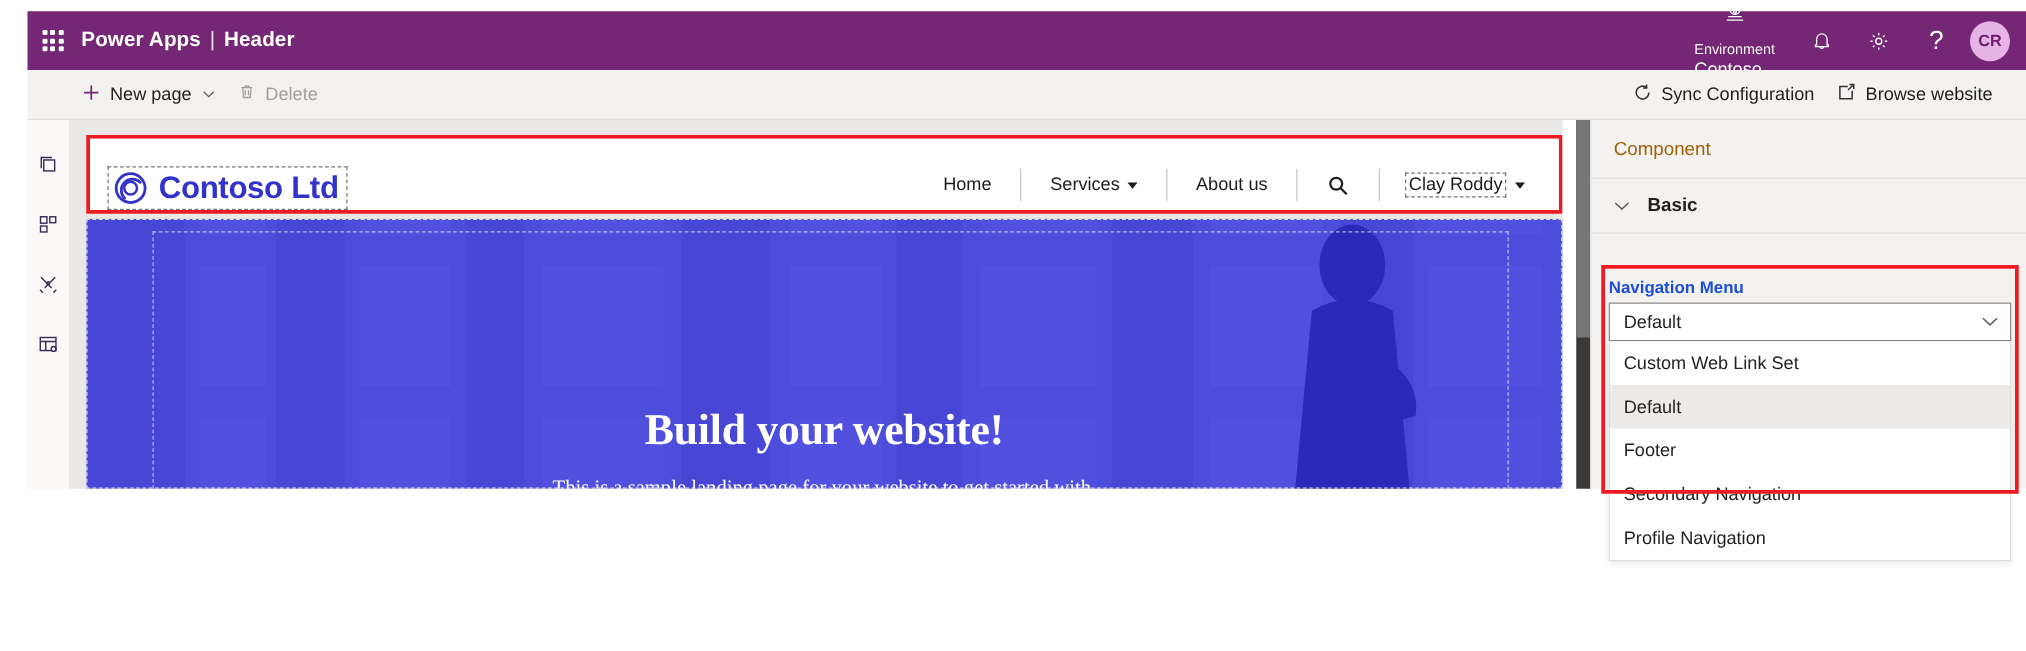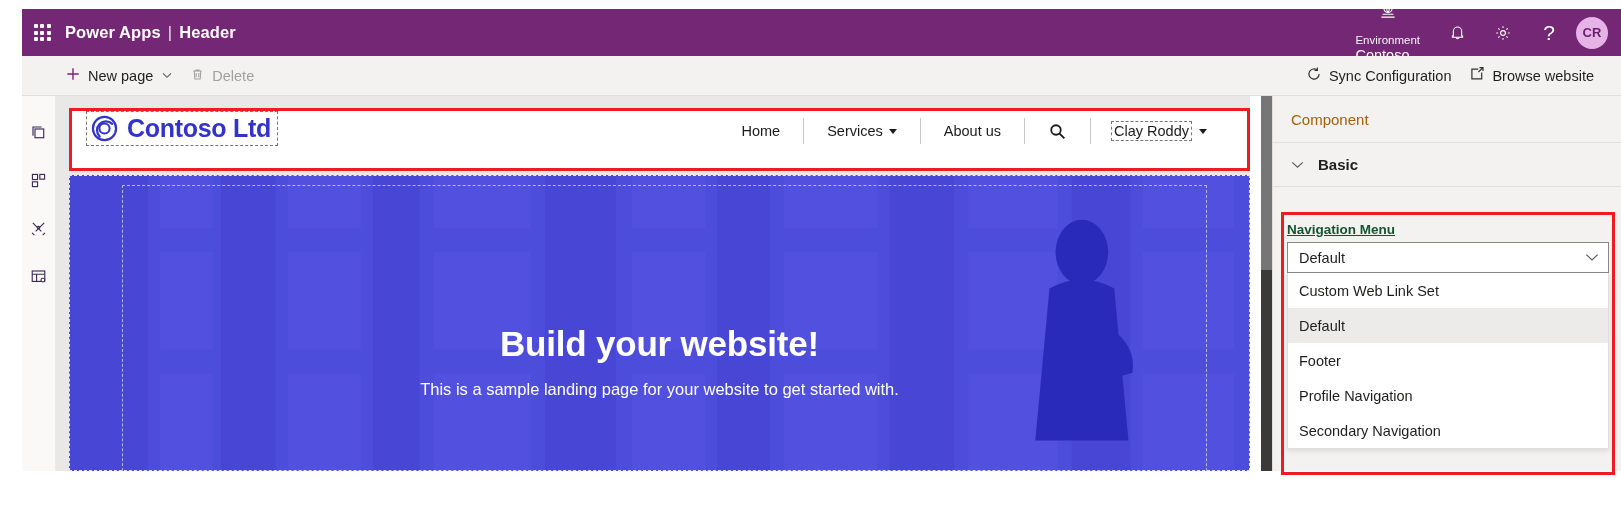--- a/index.html
+++ b/index.html
@@ -2,21 +2,21 @@
 <html><head>
 <meta charset="utf-8">
 <style>
   * { box-sizing: border-box; margin: 0; padding: 0; }
   html, body {
     width: 1621px; height: 521px;
     overflow: hidden;
     font-family: "Liberation Sans", sans-serif;
     background: #ffffff;
   }
-  .app { position: relative; width: 1621px; height: 471px; background: #fff; }
+  .app { position: relative; width: 1621px; height: 391px; background: #fff; }
 
   
   .topbar {
     position: absolute; left: 22px; top: 9px; right: 0; height: 47px;
     background: #742774;
     display: flex; align-items: center;
     color: #fff;
   }
   .waffle {
     width: 40px; height: 47px; display: flex; align-items: center;
@@ -85,21 +85,21 @@
     position: absolute; left: 56px; top: 96px; right: 371px; bottom: 0;
     background: #e9e8e7; overflow: hidden;
   }
   
   .sel-header {
     position: absolute; left: 13px; top: 12px; right: 0px; height: 63px;
     border: 3px solid #ee1c22; background: #fff; z-index: 5;
   }
   .site-header {
     position: absolute; inset: 0; background: #fff;
-    display: flex; align-items: flex-start; padding: 0 20px 0 14px;
+    display: flex; align-items: flex-end; padding: 0 7px 0 14px;
   }
   .logo-wrap {
     display: flex; align-items: center; gap: 9px;
     border: 1px dashed #767676; padding: 2px 6px 2px 4px;
   }
   .logo-mark { width: 27px; height: 27px; flex: 0 0 27px; }
   .logo-text {
     font-size: 25px; font-weight: bold; color: #3333cc; letter-spacing: -.3px;
     white-space: nowrap;
   }
@@ -116,20 +116,21 @@
   .nav-user {
     font-size: 14.5px; color: #1b1b1b; display: flex; align-items: center;
     gap: 7px; padding: 0 20px; cursor: pointer; white-space: nowrap;
   }
   .nav-user .nm { border: 1px dashed #767676; padding: 1px 2px; }
 
   
   .hero {
     position: absolute; left: 13px; top: 79px; right: 0; bottom: 0;
     overflow: hidden;
+    font-family: Liberation Serif, serif;
   }
   .hero-img { position: absolute; inset: 0; }
   .hero-overlay {
     position: absolute; inset: 0;
     background: rgba(42,42,222,.80);
   }
   .hero-dash-outer {
     position: absolute; left: 0; top: 0; right: 0; bottom: 0;
     border: 1px dashed rgba(255,255,255,.85);
   }
@@ -168,21 +169,21 @@
   }
   .section-title { font-size: 15px; font-weight: bold; color: #201f1e; }
   .chev-d { color: #605e5c; font-size: 12px; }
 
   
   .sel-field {
     position: absolute; left: 8px; top: 116px; right: 6px; bottom: -4px;
     border: 3px solid #ee1c22; z-index: 6; pointer-events: none;
   }
   .field-area { position: absolute; left: 11px; top: 119px; right: 9px; }
-  .field-label { font-size: 13.5px; font-weight: bold; color: #14532d; margin: 7px 0 5px 3px; text-decoration: underline; }
+  .field-label { font-size: 13.5px; font-weight: bold; color: #1d4ed8; margin: 7px 0 5px 3px; }
   .combo {
     height: 31px; background: #fff; border: 1px solid #8a8886;
     display: flex; align-items: center; padding: 0 9px 0 11px;
     font-size: 14.5px; color: #201f1e; cursor: pointer; margin: 0 3px;
   }
   .combo .chev { margin-left: auto; color: #605e5c; font-size: 12px; }
   .listbox {
     background: #fff; border: 1px solid #e1dfdd; border-top: none; margin: 0 3px;
     box-shadow: 0 2px 5px rgba(0,0,0,.10);
   }
@@ -457,19 +458,19 @@
         <span class="chev">
           <svg width="14" height="9" viewBox="0 0 14 9" fill="none" stroke="#605e5c" stroke-width="1.2">
               <path d="M1.3 1.6L7 6.9l5.7-5.3"></path>
             </svg>
         </span>
       </div>
       <div class="listbox" id="nav-options">
           <div class="opt">Custom Web Link Set</div>
           <div class="opt selected">Default</div>
           <div class="opt">Footer</div>
+          <div class="opt">Secondary Navigation</div>
           <div class="opt">Profile Navigation</div>
-          <div class="opt">Secondary Navigation</div>
         </div>
     </div>
   </div>
 
 </div>
 
 </body></html>

